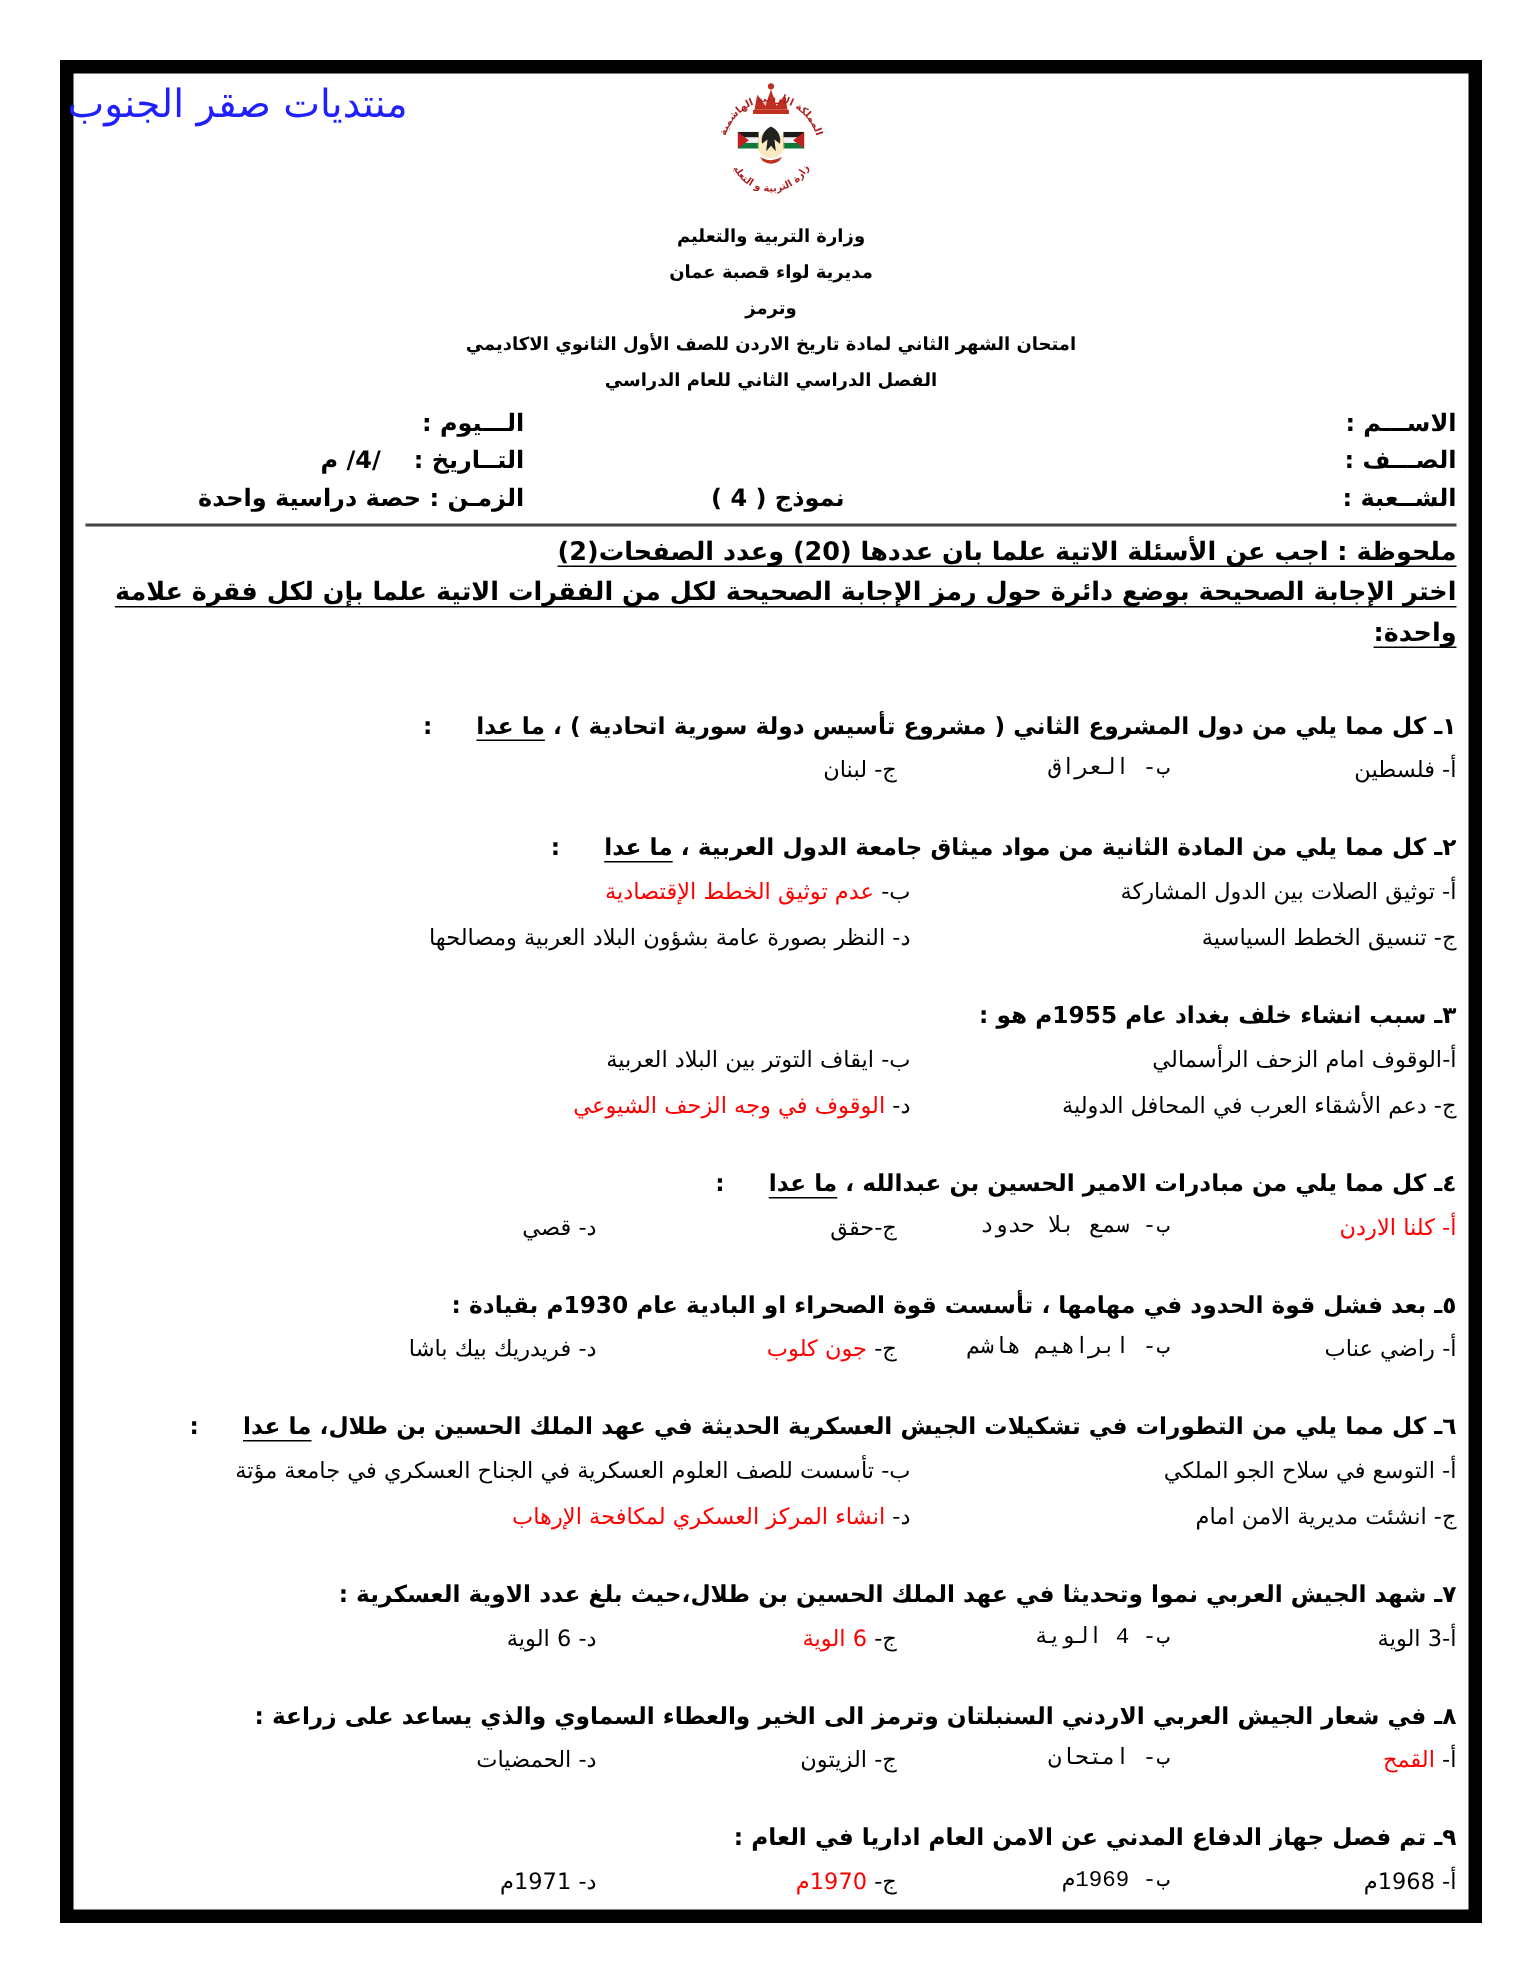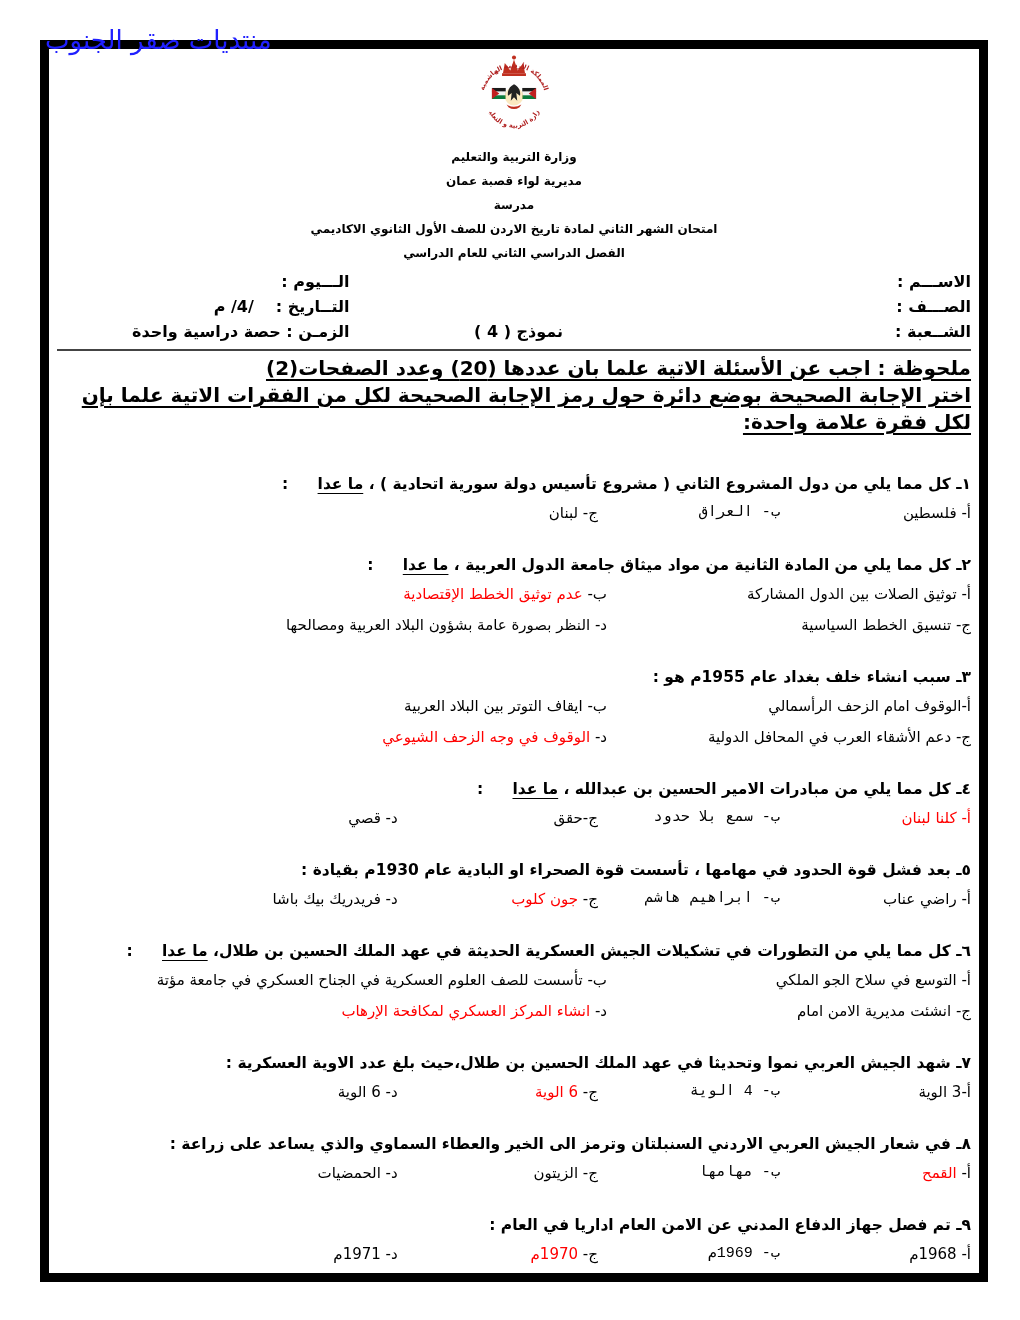--- a/index.html
+++ b/index.html
@@ -8,38 +8,38 @@
     --border-black:#000000;
     --crown-red:#C03020;
   }
   *{box-sizing:border-box;}
   html,body{margin:0;padding:0;}
   body{
     width:1020px;height:1320px;position:relative;background:#fff;
     font-family:"DejaVu Sans",sans-serif;color:#000;overflow:hidden;
   }
   .watermark{
-    position:absolute;left:45px;top:25px;z-index:3;
+    position:absolute;left:45px;top:55px;z-index:3;
     font-size:26px;color:var(--watermark-blue);direction:rtl;white-space:nowrap;
   }
   .sheet{
     position:absolute;left:40px;top:40px;width:948px;height:1242px;
     border:9px solid var(--border-black);background:#fff;
   }
   .content{direction:rtl;padding:2px 8px 0 8px;height:100%;}
   .logo-wrap{text-align:center;margin-top:2px;height:92px;}
   .header{ text-align:center;font-weight:bold;font-size:12px;line-height:24px;}
   .header div{white-space:nowrap;}
   .form{margin-top:4px;font-weight:bold;font-size:16px;}
   .frow{display:flex;line-height:25px;}
   .fcell-r{width:31%;}
   .fcell-c{width:37%;text-align:center;}
   .fcell-l{width:32%;}
   .gap{display:inline-block;width:22px;}
-  .notes{border-top:2px solid #444;margin-top:5px;padding-top:4px;font-weight:bold;font-size:20px;}
+  .notes{border-top:2px solid #444;margin-top:5px;padding-top:4px;font-weight:bold;font-size:17px;}
   .note{text-decoration:underline;text-underline-offset:4px;line-height:27px;}
   .questions{padding-left:4px;}
   .question{margin-top:28px;font-size:15px;}
   .question:first-child{margin-top:36px;}
   .q-title{font-weight:bold;font-size:15.5px;line-height:24px;margin-bottom:5px;white-space:nowrap;}
   .u{text-decoration:underline;text-underline-offset:4px;margin-left:24px;}
   .opts-row{display:flex;line-height:24px;}
   .opts-row .opt:nth-child(1){width:21%;}
   .opts-row .opt:nth-child(2){width:20%;font-family:Liberation Mono, monospace;}
   .opts-row .opt:nth-child(3){width:22%;}
@@ -88,21 +88,21 @@
           <circle cx="50" cy="47" r="10" fill="#f3c14b" opacity="0.35"></circle>
           <path d="M50 34 C45 36.5 42.5 41 43.5 46.5 L47.5 43.5 L46.5 52 L50 48 L53.5 52 L52.5 43.5 L56.5 46.5 C57.5 41 55 36.5 50 34 Z" fill="#222"></path>
           <path d="M42 56 Q50 61 58 56 L56 59 Q50 63 44 59 Z" fill="#C03020"></path>
         </g>
       </svg>
     </div>
 
     <div class="header">
       <div>وزارة التربية والتعليم</div>
       <div>مديرية لواء قصبة عمان</div>
-      <div>مدرسة</div>
+      <div>وترمز</div>
       <div>امتحان الشهر الثاني لمادة تاريخ الاردن للصف الأول الثانوي الاكاديمي</div>
       <div>الفصل الدراسي الثاني للعام الدراسي</div>
     </div>
 
     <div class="form">
       <div class="frow">
         <div class="fcell-r">الاســـم :</div>
         <div class="fcell-c"></div>
         <div class="fcell-l">الـــيوم :</div>
       </div>
@@ -146,21 +146,21 @@
           <div class="opts-grid">
             <span class="opt"><span>أ-الوقوف امام الزحف الرأسمالي</span></span>
             <span class="opt"><span>ب- ايقاف التوتر بين البلاد العربية</span></span>
             <span class="opt"><span>ج- دعم الأشقاء العرب في المحافل الدولية</span></span>
             <span class="opt"><span>د- </span><span class="red">الوقوف في وجه الزحف الشيوعي</span></span>
           </div>
         </div>
         <div class="question">
           <div class="q-title">٤ـ كل مما يلي من مبادرات الامير الحسين بن عبدالله ، <span class="u">ما عدا</span> :</div>
           <div class="opts-row">
-            <span class="opt"><span class="red">أ- كلنا لبنان</span></span>
+            <span class="opt"><span class="red">أ- كلنا الاردن</span></span>
             <span class="opt"><span>ب- سمع بلا حدود</span></span>
             <span class="opt"><span>ج-حقق</span></span>
             <span class="opt"><span>د- قصي</span></span>
           </div>
         </div>
         <div class="question">
           <div class="q-title">٥ـ بعد فشل قوة الحدود في مهامها ، تأسست قوة الصحراء او البادية عام 1930م بقيادة  :</div>
           <div class="opts-row">
             <span class="opt"><span>أ- راضي عناب</span></span>
             <span class="opt"><span>ب- ابراهيم هاشم</span></span>
@@ -183,21 +183,21 @@
             <span class="opt"><span>أ-3 الوية</span></span>
             <span class="opt"><span>ب- 4 الوية</span></span>
             <span class="opt"><span>ج- </span><span class="red">6 الوية</span></span>
             <span class="opt"><span>د- 6 الوية</span></span>
           </div>
         </div>
         <div class="question">
           <div class="q-title">٨ـ في شعار الجيش العربي الاردني السنبلتان وترمز الى الخير والعطاء السماوي والذي يساعد على زراعة :</div>
           <div class="opts-row">
             <span class="opt"><span>أ- </span><span class="red">القمح</span></span>
-            <span class="opt"><span>ب- مهامها</span></span>
+            <span class="opt"><span>ب- امتحان</span></span>
             <span class="opt"><span>ج- الزيتون</span></span>
             <span class="opt"><span>د- الحمضيات</span></span>
           </div>
         </div>
         <div class="question">
           <div class="q-title">٩ـ تم فصل جهاز الدفاع المدني عن الامن العام اداريا في العام  :</div>
           <div class="opts-row">
             <span class="opt"><span>أ- 1968م</span></span>
             <span class="opt"><span>ب- 1969م</span></span>
             <span class="opt"><span>ج- </span><span class="red">1970م</span></span>

